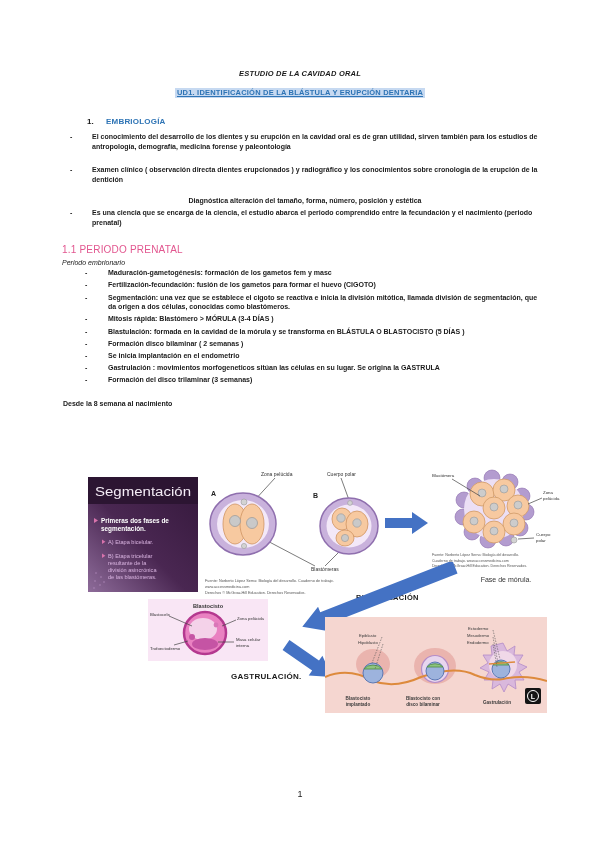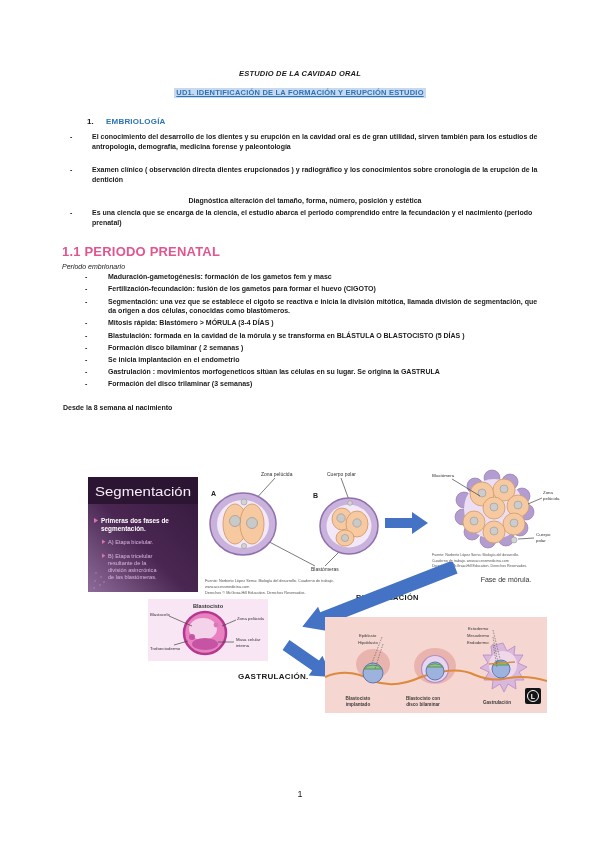--- a/index.html
+++ b/index.html
@@ -11,41 +11,41 @@
                 text-decoration:underline;padding:0 2px 1px;letter-spacing:.2px;}
   .sec1-heading{display:flex;margin:18px 0 0 87px;font-size:8px;font-weight:bold;}
   .sec1-num{width:19px;flex:none;}
   .sec1-title{color:#2e74b5;letter-spacing:.2px;}
   .bl1{display:flex;margin-left:70px;width:470px;font-size:7px;line-height:9.6px;font-weight:bold;}
   .bl2{display:flex;margin-left:85px;width:455px;font-size:7px;line-height:9.6px;font-weight:bold;}
   .bl1 .dash{width:22px;flex:none;}
   .bl2 .dash{width:23px;flex:none;}
   .mt14{margin-top:14px;} .mt6{margin-top:6px;}
   .center-line{margin:13px 0 4px 70px;width:470px;text-align:center;font-size:7px;font-weight:bold;}
-  .h-pink{margin:16px 0 0 62px;font-size:13px;font-weight:bold;color:#e2568f;letter-spacing:.2px;}
+  .h-pink{margin:16px 0 0 62px;font-size:10px;font-weight:normal;color:#e2568f;letter-spacing:.2px;}
   .periodo-emb{margin:4px 0 2px 62px;font-size:7px;font-style:italic;}
   .li2{margin-top:2.6px;}
   .desde{margin:15px 0 0 63px;font-size:7px;font-weight:bold;}
   .figures{position:absolute;left:0;top:462px;width:484px;height:260px;}
   .figures svg{position:absolute;display:block;}
   .fase-label{position:absolute;left:448px;top:114px;width:116px;text-align:center;
               font-size:7px;color:#333;}
   .blastu-label{position:absolute;left:356px;top:131px;font-size:7.5px;font-weight:bold;letter-spacing:.3px;}
-  .gastru-label{position:absolute;left:238px;top:210px;font-size:8px;font-weight:bold;letter-spacing:.3px;}
+  .gastru-label{position:absolute;left:231px;top:210px;font-size:8px;font-weight:bold;letter-spacing:.3px;}
   .page-num{position:absolute;left:0;top:789px;width:600px;text-align:center;font-size:9px;}
   .arrow{pointer-events:none;}
 </style>
 </head>
 <body>
 
 <div class="page">
 
   <div class="doc-title">ESTUDIO DE LA CAVIDAD ORAL</div>
   <div class="doc-subtitle-row">
-    <span class="doc-subtitle">UD1. IDENTIFICACIÓN DE LA FORMACIÓN Y ERUPCIÓN ESTUDIO</span>
+    <span class="doc-subtitle">UD1. IDENTIFICACIÓN DE LA BLÁSTULA Y ERUPCIÓN DENTARIA</span>
   </div>
 
   <div class="sec1-heading">
     <span class="sec1-num">1.</span>
     <span class="sec1-title">EMBRIOLOGÍA</span>
   </div>
 
   <div class="bl1 mt6">
     <span class="dash">-</span>
     <span>El conocimiento del desarrollo de los dientes y su erupción en la cavidad oral es de gran utilidad, sirven también para los estudios de antropología, demografía, medicina forense y paleontología</span>

